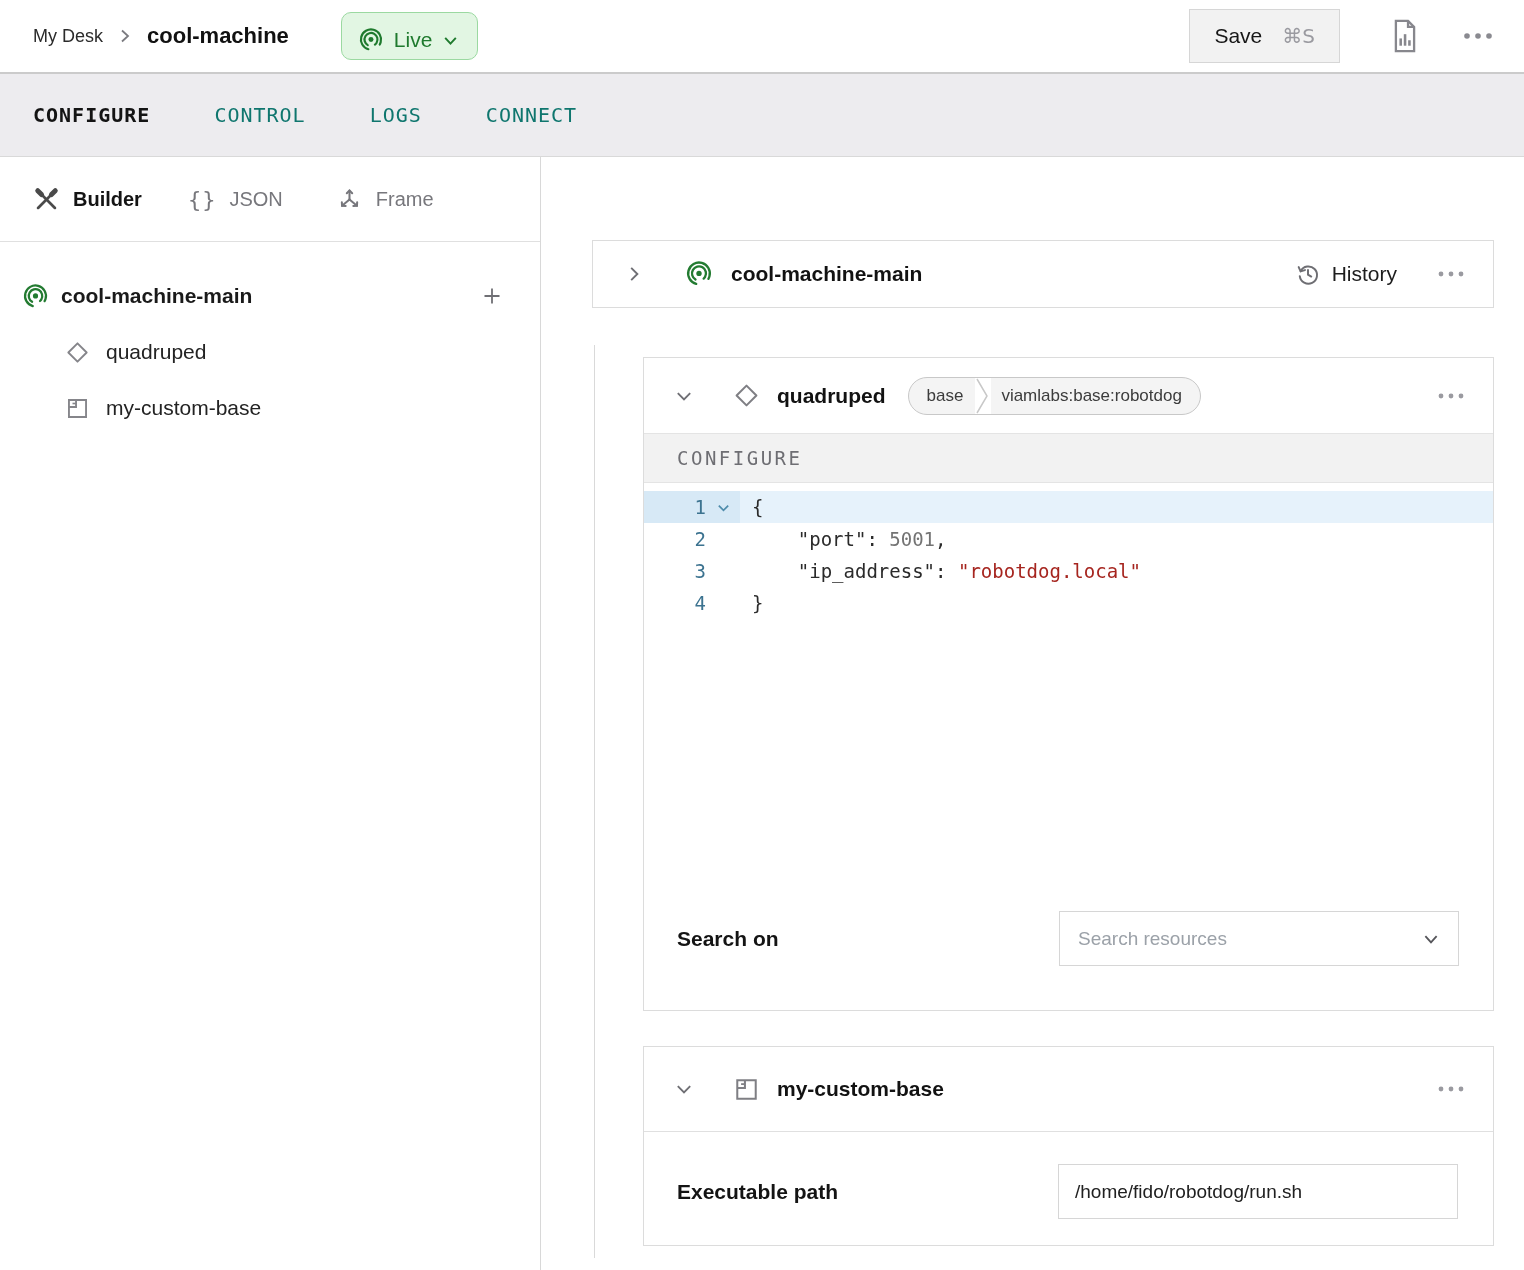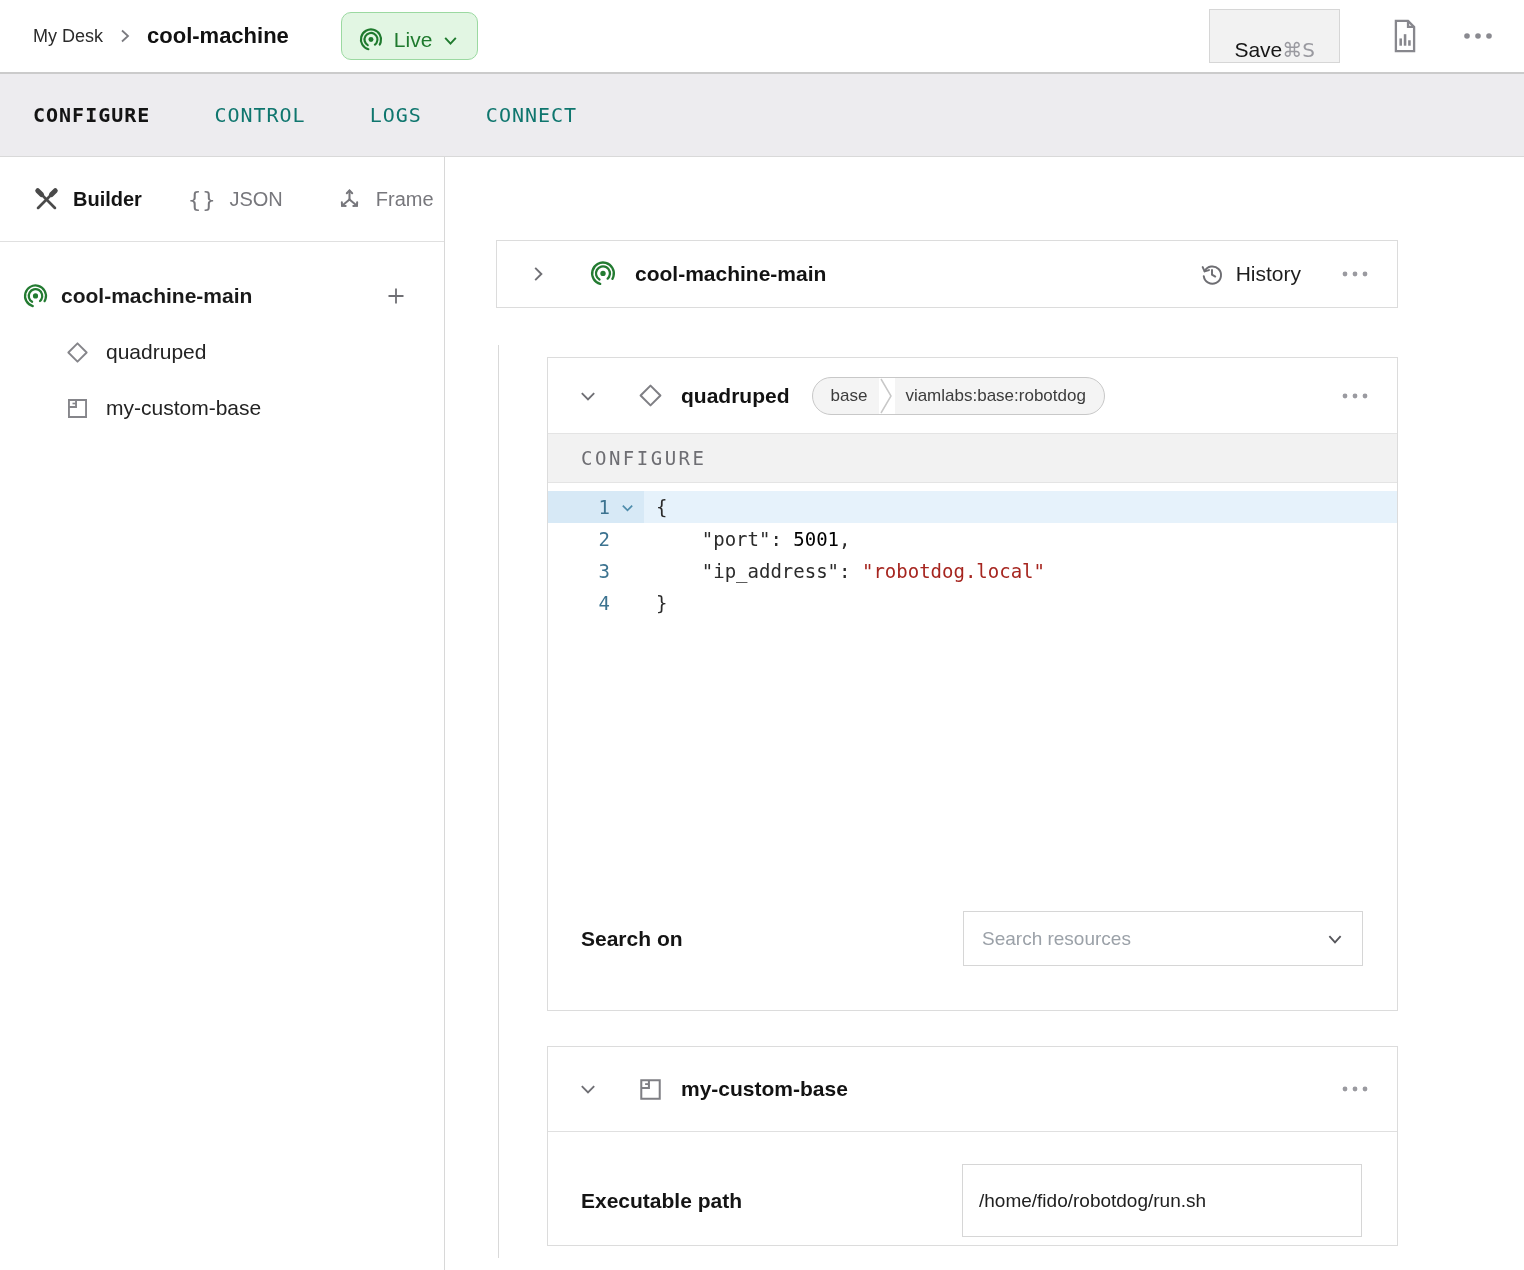--- a/index.html
+++ b/index.html
@@ -8,38 +8,38 @@
 
   
   .topbar { height:72px; display:flex; align-items:center; padding:0 30px 0 33px; background:#fff; }
   .crumb-parent { font-size:18px; color:#2b2b2b; }
   .crumb-sep { margin:0 14px; display:flex; align-items:center; }
   .crumb-current { font-size:22px; font-weight:bold; color:#111; }
   .live-badge { margin-left:52px; height:48px; padding:8px 18px 0 16px; display:flex; align-items:center; gap:10px;
     background:#e2f6e3; border:1.5px solid #9bd9a1; border-radius:10px; cursor:pointer; }
   .live-label { font-size:21px; color:#1f7a2e; font-weight:500; }
   .top-spacer { flex:1; }
-  .save-btn { height:54px; padding:0 24px; display:flex; align-items:flex-end; gap:0;
+  .save-btn { height:54px; padding:0 24px; display:flex; align-items:center; gap:20px;
     background:#f2f2f2; border:1px solid #d6d6d6; cursor:pointer; }
   .save-label { font-size:21px; color:#161616; }
   .save-shortcut { font-size:20px; color:#9a9aa0; font-family:"DejaVu Sans", sans-serif; }
   .icon-btn { background:none; border:none; cursor:pointer; display:flex; align-items:center; justify-content:center; }
   .doc-btn { margin-left:50px; }
   .topdots { margin-left:42px; }
 
   
   .tabbar { height:85px; background:#edecef; border-top:2px solid #cbcbcb; border-bottom:1px solid #d9d9d9;
     display:flex; align-items:center; padding-left:33px; }
   .tab { font-family:"DejaVu Sans Mono", monospace; font-size:20px; letter-spacing:1px; color:#0f766e;
     background:none; border:none; cursor:pointer; margin-right:64px; }
   .tab.active { font-weight:bold; color:#141414; }
 
   
   .content { display:flex; height:1113px; }
-  .sidebar { width:445px; border-right:1px solid #d8d8d8; background:#fff; }
+  .sidebar { width:541px; border-right:1px solid #d8d8d8; background:#fff; }
   .views-row { height:85px; border-bottom:1px solid #e0e0e0; display:flex; align-items:center; padding-left:33px; }
   .view-item { display:flex; align-items:center; gap:13px; background:none; border:none; cursor:pointer; }
   .view-item .vlabel { font-size:20px; color:#77777c; }
   .view-item.active .vlabel { color:#141414; font-weight:bold; }
   .view-json { margin-left:46px; }
   .view-frame { margin-left:53px; }
   .braces-glyph { font-family:"DejaVu Sans Mono", monospace; font-size:22px; color:#77777c; letter-spacing:1px; }
 
   .tree { padding-top:26px; }
   .tree-root { height:56px; display:flex; align-items:center; padding:0 36px 0 22px; cursor:pointer; }
@@ -73,35 +73,35 @@
   .section-label { font-family:"DejaVu Sans Mono", monospace; font-size:19px; letter-spacing:2.5px; color:#6e6e73; }
 
   .editor { padding-top:8px; font-family:"DejaVu Sans Mono", monospace; font-size:19px; }
   .code-row { display:flex; height:32px; line-height:32px; }
   .code-row .gutter { width:62px; text-align:right; color:#3c7390; flex:0 0 62px; }
   .code-row .fold { width:34px; flex:0 0 34px; display:flex; align-items:center; justify-content:center; cursor:pointer; }
   .code-row .code-text { white-space:pre; padding-left:12px; color:#2b2b2b; }
   .code-row.hl { background:#e6f2fb; }
   .code-row.hl .gutter, .code-row.hl .fold { background:#d7e9f6; }
   .tok-plain { color:#2b2b2b; } .tok-key { color:#2b2b2b; }
-  .tok-number { color:#000000;margin-top:32px; } .tok-string { color:#a6251f; }
+  .tok-number { color:#737373;margin-top:32px; } .tok-string { color:#a6251f; }
 
   .depends-row { position:absolute; left:0; right:0; top:553px; display:flex; align-items:center;
     justify-content:space-between; padding:0 34px 0 33px; }
   .depends-label { font-size:21px; font-weight:bold; color:#141414; }
   .select-box { width:400px; height:55px; border:1px solid #d6d6d6; background:#fff; display:flex;
     align-items:center; justify-content:space-between; padding:0 18px; cursor:pointer; }
   .select-placeholder { font-size:19px; color:#9ba1a8; }
 
   .base-card { left:102px; top:889px; width:851px; height:200px; }
   .base-header { height:85px; display:flex; align-items:center; border-bottom:1px solid #e0e0e0; }
   .field-row { position:absolute; left:0; right:1px; top:117px; display:flex; align-items:center;
     justify-content:space-between; padding:0 34px 0 33px; }
   .field-label { font-size:21px; font-weight:bold; color:#141414; }
-  .text-input { width:400px; height:73px; border:1px solid #d6d6d6; padding:0 16px; font-size:19px;
+  .text-input { width:400px; height:55px; border:1px solid #d6d6d6; padding:0 16px; font-size:19px;
     color:#202020; font-family:"Liberation Sans", sans-serif; background:#fff; }
 
   .ml32 { margin-left:32px; } .ml31 { margin-left:31px; } .ml42 { margin-left:42px; } .ml40 { margin-left:40px; }
 </style>
 </head>
 <body>
 
 <header class="topbar">
   <span class="crumb-parent">My Desk</span>
   <span class="crumb-sep">

